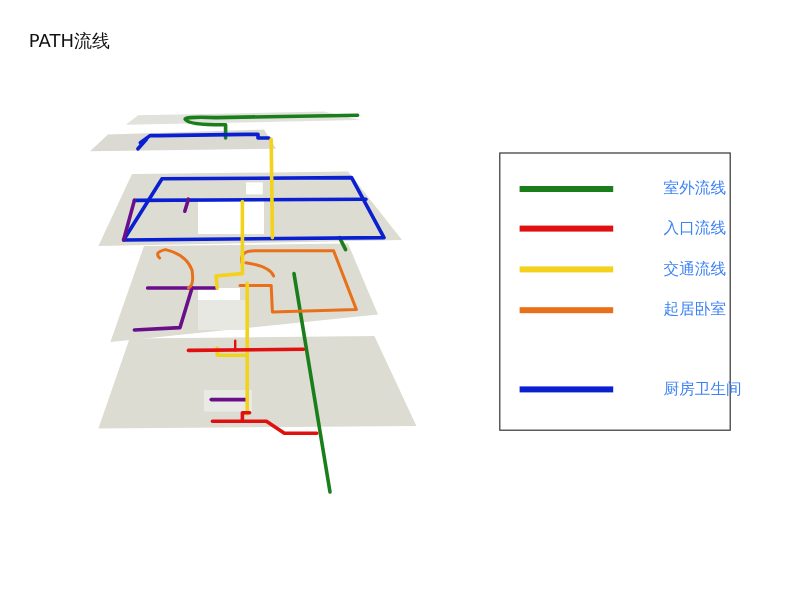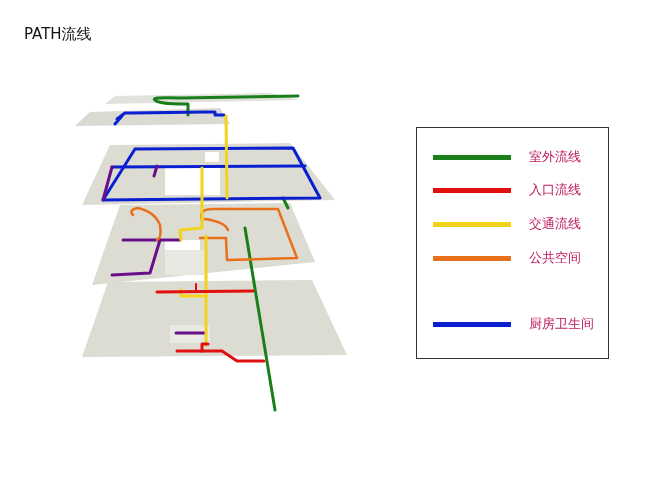--- a/index.html
+++ b/index.html
@@ -5,21 +5,21 @@
   html, body { margin: 0; padding: 0; background: #ffffff; }
   body { width: 667px; height: 500px; position: relative; overflow: hidden;
          font-family: "DejaVu Sans", "Liberation Sans", sans-serif; }
   .title { position: absolute; left: 24px; top: 25px; font-size: 15px; color: #111;
            font-family: "DejaVu Sans", "Liberation Sans", sans-serif; text-align: right; }
   svg.diagram { position: absolute; left: 0; top: 0; }
   .legend { position: absolute; left: 416px; top: 127px; width: 193px; height: 232px;
             border: 1.5px solid #333; background: #fff; box-sizing: border-box; }
   .legend-row { position: absolute; left: 16px; height: 20px; display: flex; align-items: center; }
   .legend-swatch { width: 78px; height: 5px; margin-right: 18px; }
-  .legend-label { font-size: 13px; color: #be185d; white-space: nowrap; }
+  .legend-label { font-size: 13px; color: #3b82f6; white-space: nowrap; margin-left: 24px; }
 </style>
 </head>
 <body>
 
 <div class="title">PATH流线</div>
 
 <svg class="diagram" width="667" height="500" viewBox="0 0 667 500">
 
   <g fill="#dcdcd3">
 
@@ -78,19 +78,19 @@
   <div class="legend-row" style="top:86px">
     <div class="legend-swatch" style="background:#f2d21a"></div>
     <span class="legend-label">交通流线</span>
   </div>
   <div class="legend-row" style="top:52px">
     <div class="legend-swatch" style="background:#e01010"></div>
     <span class="legend-label">入口流线</span>
   </div>
   <div class="legend-row" style="top:120px">
     <div class="legend-swatch" style="background:#e8701a"></div>
-    <span class="legend-label">公共空间</span>
+    <span class="legend-label">起居卧室</span>
   </div>
   <div class="legend-row" style="top:186px">
     <div class="legend-swatch" style="background:#0a1fd0"></div>
     <span class="legend-label">厨房卫生间</span>
   </div>
 </div>
 
 </body></html>

